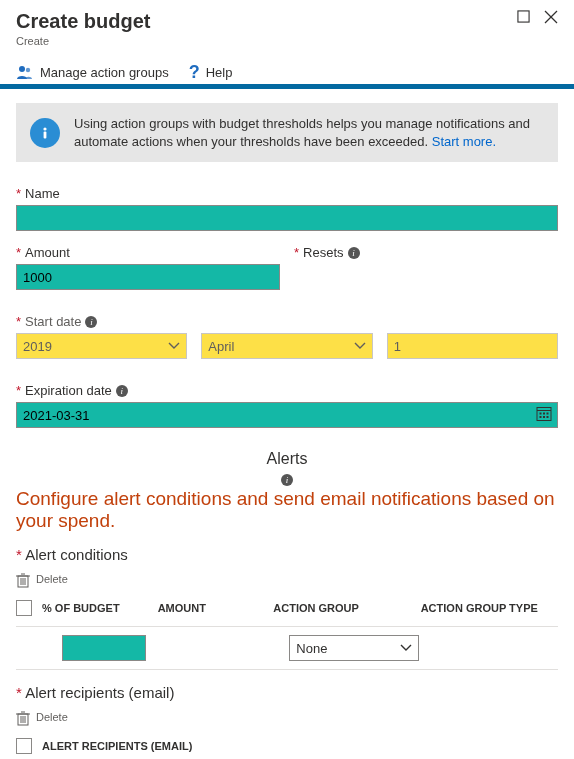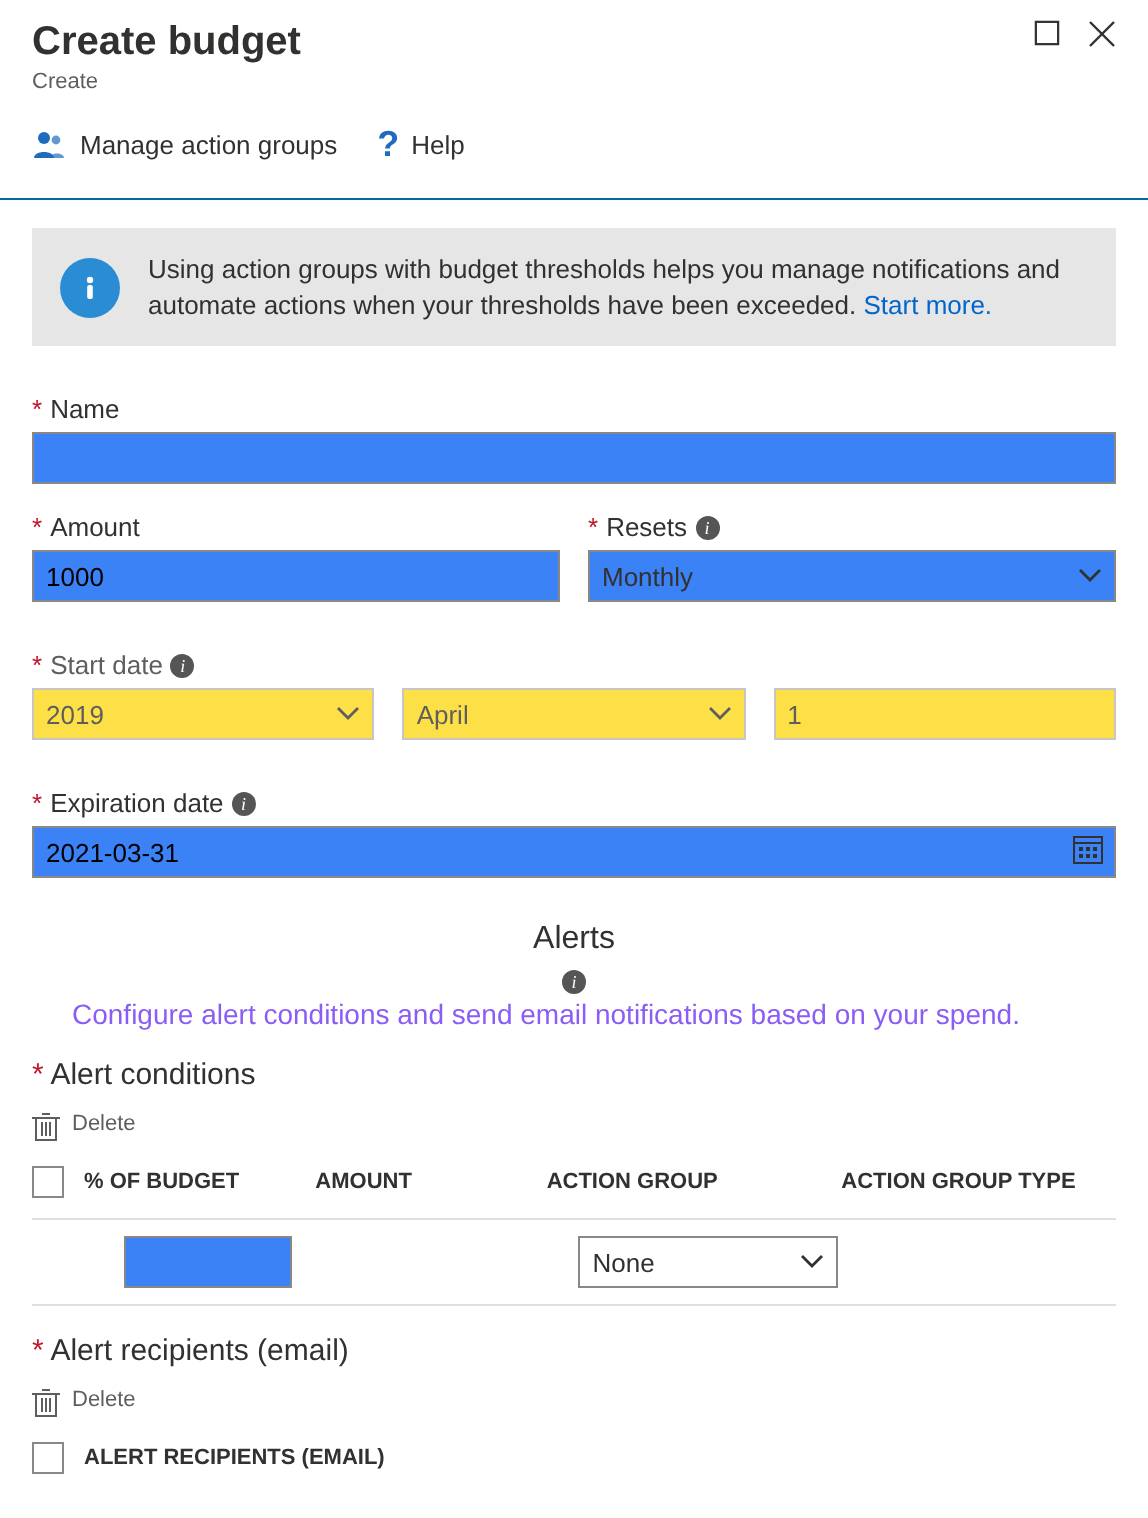--- a/index.html
+++ b/index.html
@@ -30,22 +30,22 @@
     top: 10px;
     right: 16px;
     display: flex;
     gap: 14px;
   }
   .win-icons svg { display:block; }
   .cmdbar {
     display: flex;
     align-items: center;
     gap: 20px;
-    padding: 6px 16px 18px 16px;
-    border-bottom: 1px solid #0369a1;
+    padding: 6px 16px 3px 16px;
+    border-bottom: 5px solid #0369a1;
     margin-top: 6px;
   }
   .cmd {
     display: flex;
     align-items: center;
     gap: 6px;
     color: #323130;
     font-size: 13px;
     cursor: pointer;
   }
@@ -73,42 +73,42 @@
   .info-dot {
     width:12px; height:12px; border-radius:50%; background:#555; color:#fff; font-size:9px; display:inline-flex; align-items:center; justify-content:center; font-style:italic; font-family:"Georgia",serif;
   }
   input[type=text], .select {
     width: 100%;
     height: 26px;
     border: 1px solid #8a8886;
     padding: 0 6px;
     font-size: 13px;
     font-family: inherit;
-    background: #3b82f6;
+    background: #14b8a6;
   }
   .select {
     display:flex; align-items:center; justify-content:space-between; cursor:pointer;
   }
   .select.disabled, input.disabled {
     background:#fde047; color:#605e5c; cursor:default;
     border-color:#c8c6c4;
   }
   .row2, .row3 {
     display:flex; gap:14px;
   }
   .row2 > * { flex:1; }
   .row3 > * { flex:1; }
   .date-wrap { position:relative; }
   .date-wrap .cal-icon {
     position:absolute; right:6px; top:50%; transform:translateY(-50%);
   }
   h2.sec {
     font-size:16px; font-weight:400; margin:22px 0 2px 0; display:flex; align-items:center; gap:6px;flex-direction:column;
   }
-  .sec-desc { font-size:14px; color:#8b5cf6; margin-bottom:6px;margin-left:20px;}
+  .sec-desc { font-size:19px; color:#c2410c; margin-bottom:6px;}
   h3.sub-sec { font-size:15px; font-weight:400; margin:14px 0 10px 0;}
   .del-row {
     display:flex; align-items:flex-start; gap:6px; color:#605e5c; margin-bottom:12px; font-size:11px; cursor:default;
   }
   .tbl-head {
     display:flex; align-items:center; gap:10px; font-size:11px; font-weight:700; color:#323130; padding:0 0 10px 0;
   }
   .chk {
     width:16px; height:16px; border:1px solid #8a8886; cursor:pointer; background:#fff; flex:0 0 16px;
   }
@@ -181,26 +181,20 @@
   <div class="row2" style="margin-top:14px;">
     <div>
       <div class="label req">Amount</div>
       <input type="text" value="1000" style="">
     </div>
     <div>
       <div class="label req">
         <span>Resets</span>
         <span class="info-dot">i</span>
       </div>
-      <div class="select">
-        <span>Monthly</span>
-        <svg width="12" height="8">
-            <path d="M1 1 L6 6 L11 1" fill="none" stroke="#323130" stroke-width="1.4"></path>
-          </svg>
-      </div>
     </div>
   </div>
 
   <div class="field">
     <div class="label req" style="color:#605e5c;">
       <span>Start date</span>
       <span class="info-dot">i</span>
     </div>
     <div class="row3">
       <div class="select disabled">

